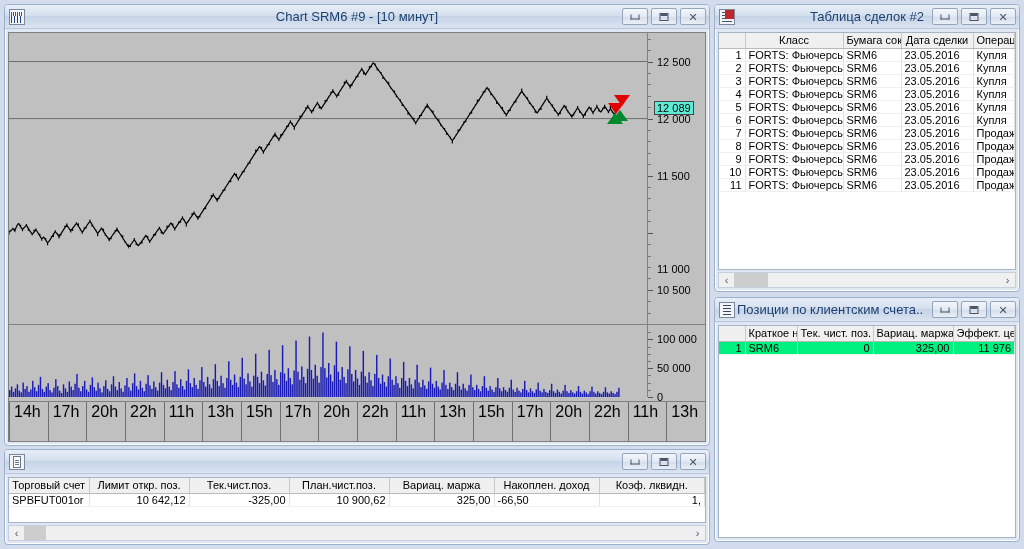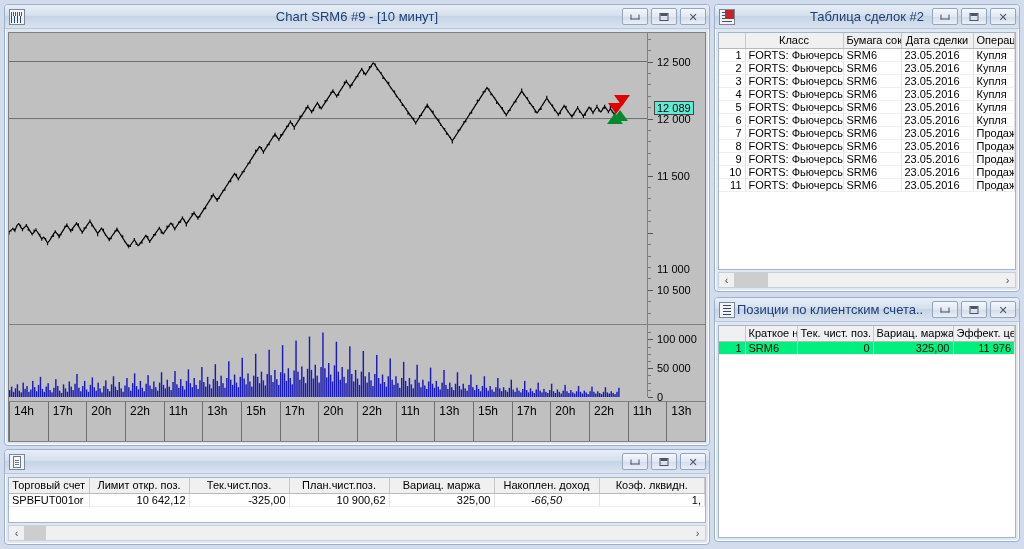--- a/index.html
+++ b/index.html
@@ -112,21 +112,21 @@
   .marker { position: absolute; width: 0; height: 0; }
   .marker.sell { border-left: 8px solid transparent; border-right: 8px solid transparent; border-top: 11px solid #e00000; }
   .marker.buy  { border-left: 8px solid transparent; border-right: 8px solid transparent; border-bottom: 11px solid #008a2e; }
 
   
   .time-axis { height: 40px; min-height:40px; display: flex; flex-direction: column; background: #c0c0c0; border: 1px solid #808080; border-top: none; }
   .time-row { flex: 1; display: flex; position: relative; }
   .time-row .tcell {
     position: absolute; top: 0; bottom: 0;
     border-left: 1px solid #6e6e6e;
-    padding-left: 4px; font-size: 12px; line-height: 19px; color: #000;
+    padding-left: 4px; font-size: 16px; line-height: 19px; color: #000;
     white-space: nowrap;
   }
   .time-row.row2 { border-top: 1px solid #6e6e6e; }
 
   
   .tbl-wrap { flex: 1; background: #fff; border: 1px solid #a6b4c8; overflow: hidden; position: relative; }
   table.grid { border-collapse: collapse; width: 100%; table-layout: fixed; }
   table.grid th {
     background: #f0f0f0; border-right: 1px solid #c8c8c8; border-bottom: 1px solid #b9b9b9;
     font-weight: normal; font-size: 11px; color: #000;
@@ -805,21 +805,21 @@
                 <th style="text-align: center;">Коэф. лквидн.</th>
               </tr>
             </thead>
           <tbody id="limits-body">
               <tr>
                 <td>SPBFUT001or</td>
                 <td style="text-align: right;">10 642,12</td>
                 <td style="text-align: right;">-325,00</td>
                 <td style="text-align: right;">10 900,62</td>
                 <td style="text-align: right;">325,00</td>
-                <td style="text-align: center; font-style: italic;">-66,50</td>
+                <td style="text-align: left;">-66,50</td>
                 <td style="text-align: right;">1,</td>
               </tr>
             </tbody>
         </table>
       </div>
       <div class="hscroll">
         <div class="arrow">‹</div>
         <div class="track">
             <div class="thumb" style="width:22px"></div>
           </div>

